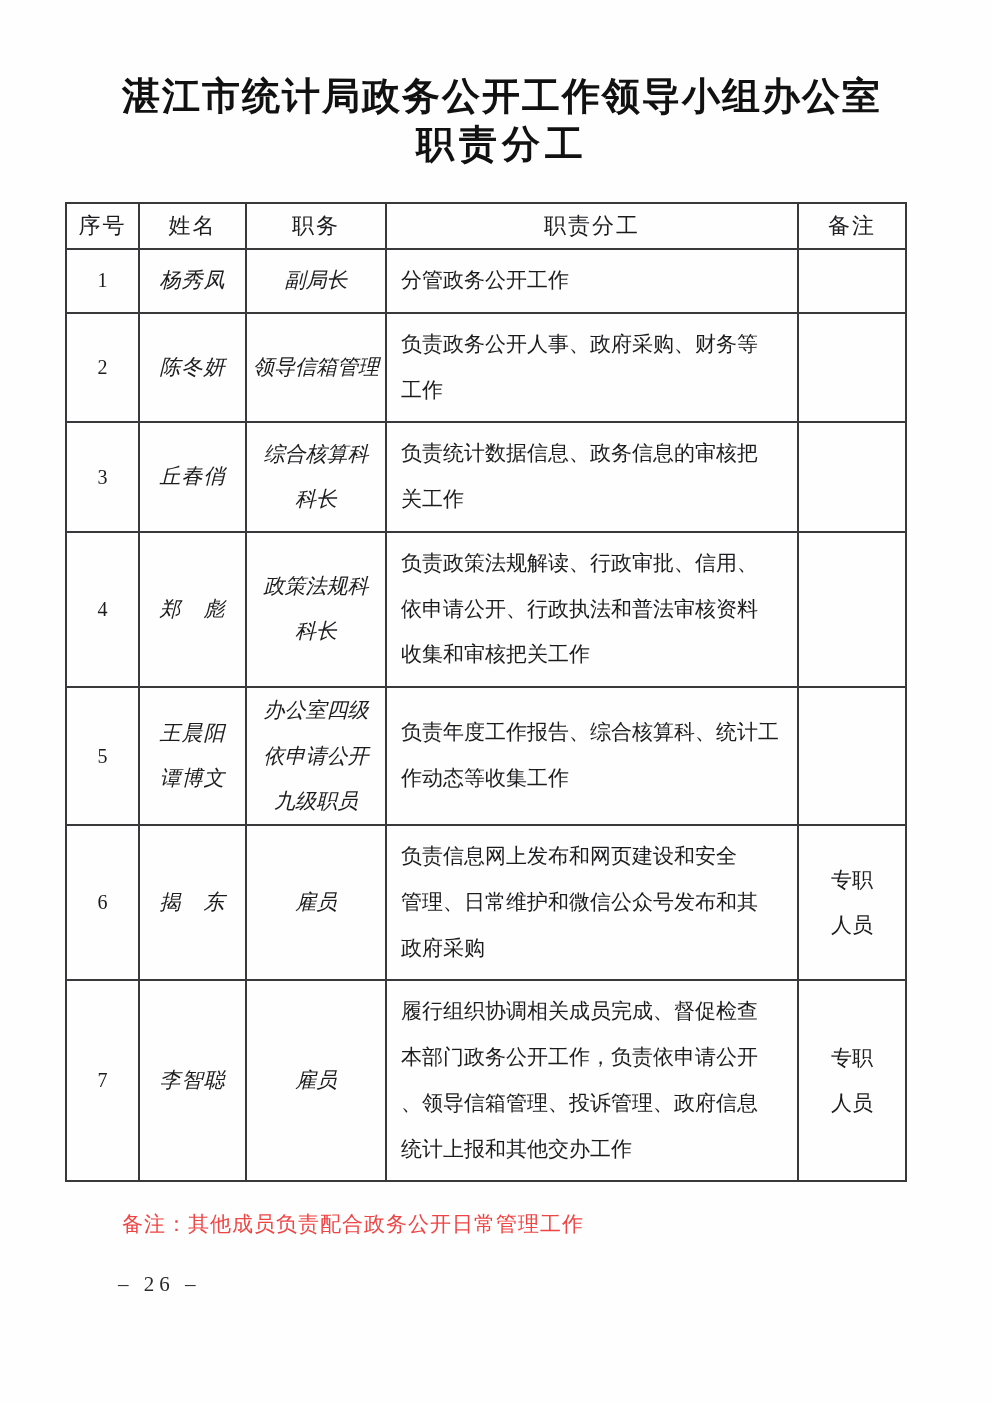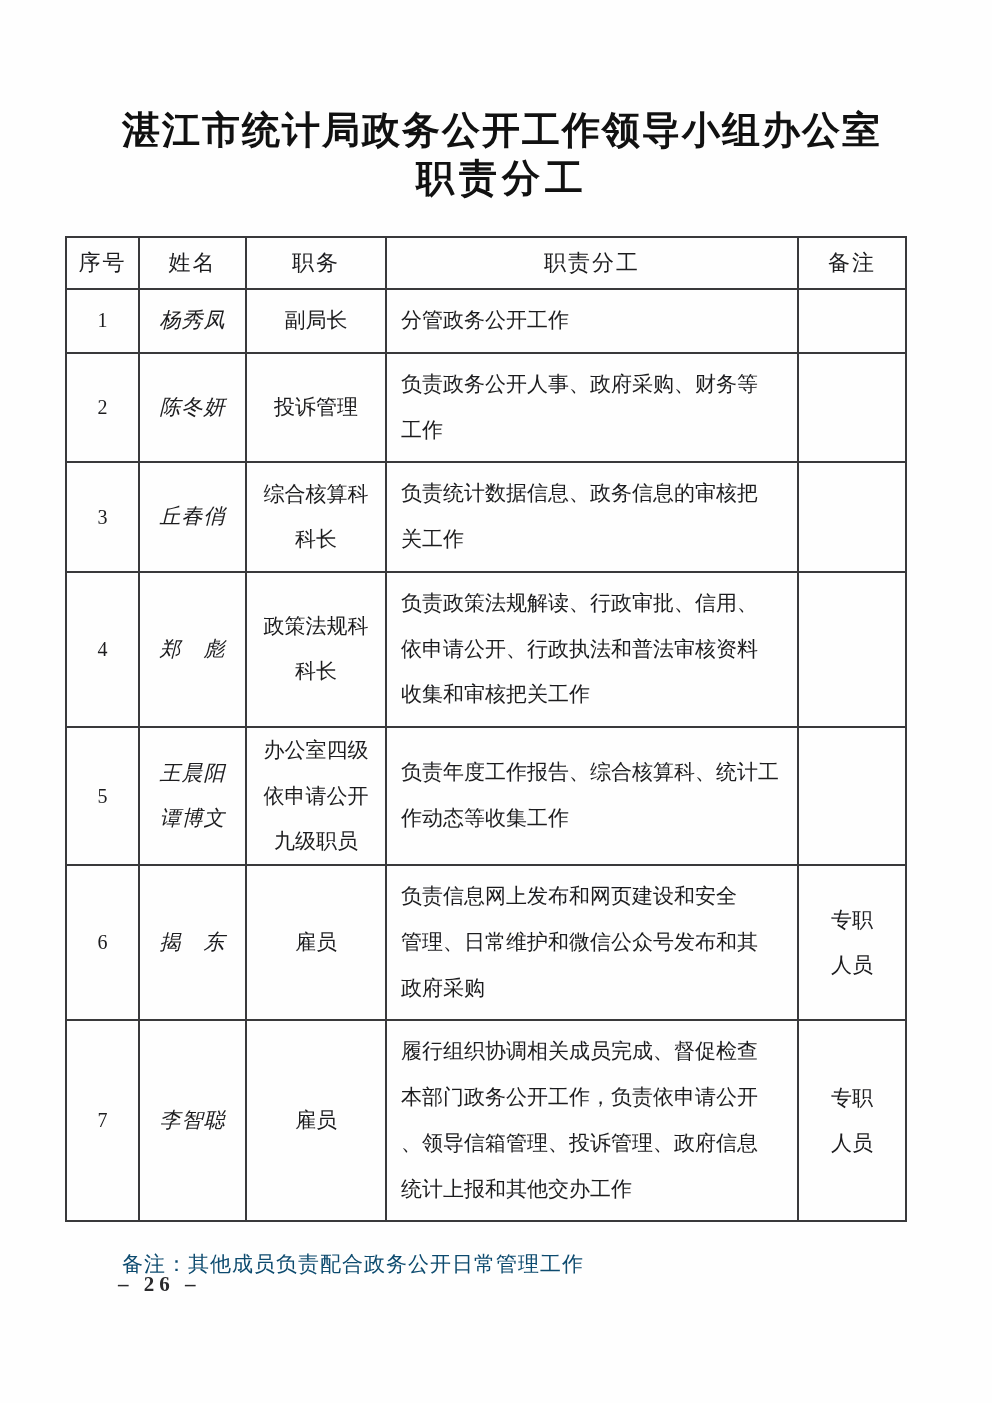--- a/index.html
+++ b/index.html
@@ -10,21 +10,21 @@
     position: relative;
     width: 992px;
     height: 1403px;
     margin: 0 auto;
     background: #fefefe;
     color: #1c1c1e;
     overflow: hidden;
   }
 
   .title-block {
-    margin-top: 106px;
+    margin-top: 72px;
     text-align: center;
     padding-left: 12px;
   }
   .title-line {
     font-size: 38px;
     font-weight: bold;
     line-height: 48px;
     letter-spacing: 2px;
     color: #111;
   }
@@ -42,55 +42,54 @@
     vertical-align: middle;
     font-size: 21px;
     color: #1c1c1e;
   }
   .duty-table th {
     font-weight: normal;
     font-size: 22px;
     text-align: center;
     letter-spacing: 2px;
   }
-  tr.h-head   { height: 52px; }
+  tr.h-head   { height: 46px; }
   tr.h-r1     { height: 54px; }
   tr.h-r2     { height: 81px; }
   tr.h-r3     { height: 93px; }
   tr.h-r4     { height: 135px; }
   tr.h-r5     { height: 138px; }
   tr.h-r6     { height: 140px; }
   tr.h-r7     { height: 164px; }
 
   td.c-no     { text-align: center; font-size: 20px; }
   td.c-name   { text-align: center; letter-spacing: 1px; font-style: italic; }
-  td.c-title  { text-align: center; }
+  td.c-title  { text-align: center; font-style: italic; }
   td.c-duty   { text-align: left; padding: 8px 15px 8px 14px; }
   td.c-remark { text-align: center; margin-top: 46px; }
 
   .pre { white-space: pre-line; }
   td.c-name.pre, td.c-title.pre, td.c-remark.pre { line-height: 2.15; }
   td.c-duty { line-height: 2.18; }
 
   .footer-note {
     margin-top: 28px;
     margin-left: 122px;
     font-size: 21px;
     letter-spacing: 1px;
-    color: #0c4a6e;
+    color: #ef4444;
   }
 
   .page-number {
     position: absolute;
     left: 118px;
     top: 1272px;
     font-size: 21px;
     letter-spacing: 5px;
     color: #2a2a2c;
-    font-weight: bold;
   }
 </style>
 </head>
 <body>
 
 <div class="page">
 
   <div class="title-block">
     <div class="title-line">湛江市统计局政务公开工作领导小组办公室</div>
     <div class="title-line title-line2">职责分工</div>
@@ -117,21 +116,21 @@
       <tr class="h-r1">
         <td class="c-no">1</td>
         <td class="c-name pre">杨秀凤</td>
         <td class="c-title pre">副局长</td>
         <td class="c-duty pre">分管政务公开工作</td>
         <td class="c-remark pre"></td>
       </tr>
       <tr class="h-r2">
         <td class="c-no">2</td>
         <td class="c-name pre">陈冬妍</td>
-        <td class="c-title pre">投诉管理</td>
+        <td class="c-title pre">领导信箱管理</td>
         <td class="c-duty pre">负责政务公开人事、政府采购、财务等
 工作</td>
         <td class="c-remark pre"></td>
       </tr>
       <tr class="h-r3">
         <td class="c-no">3</td>
         <td class="c-name pre">丘春俏</td>
         <td class="c-title pre">综合核算科
 科长</td>
         <td class="c-duty pre">负责统计数据信息、政务信息的审核把

